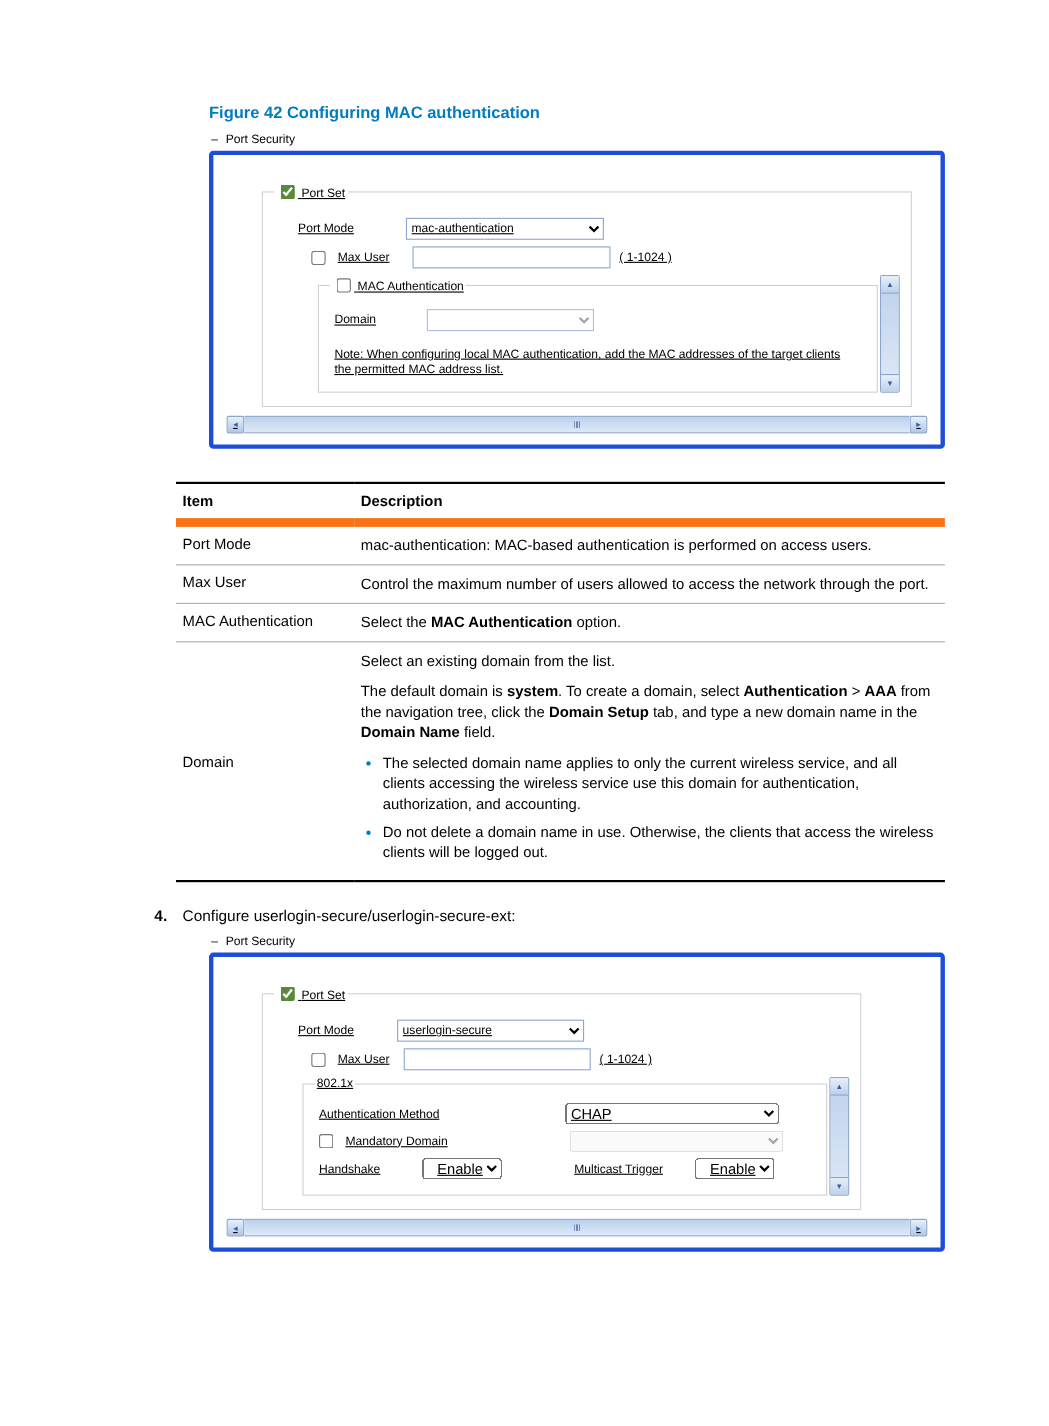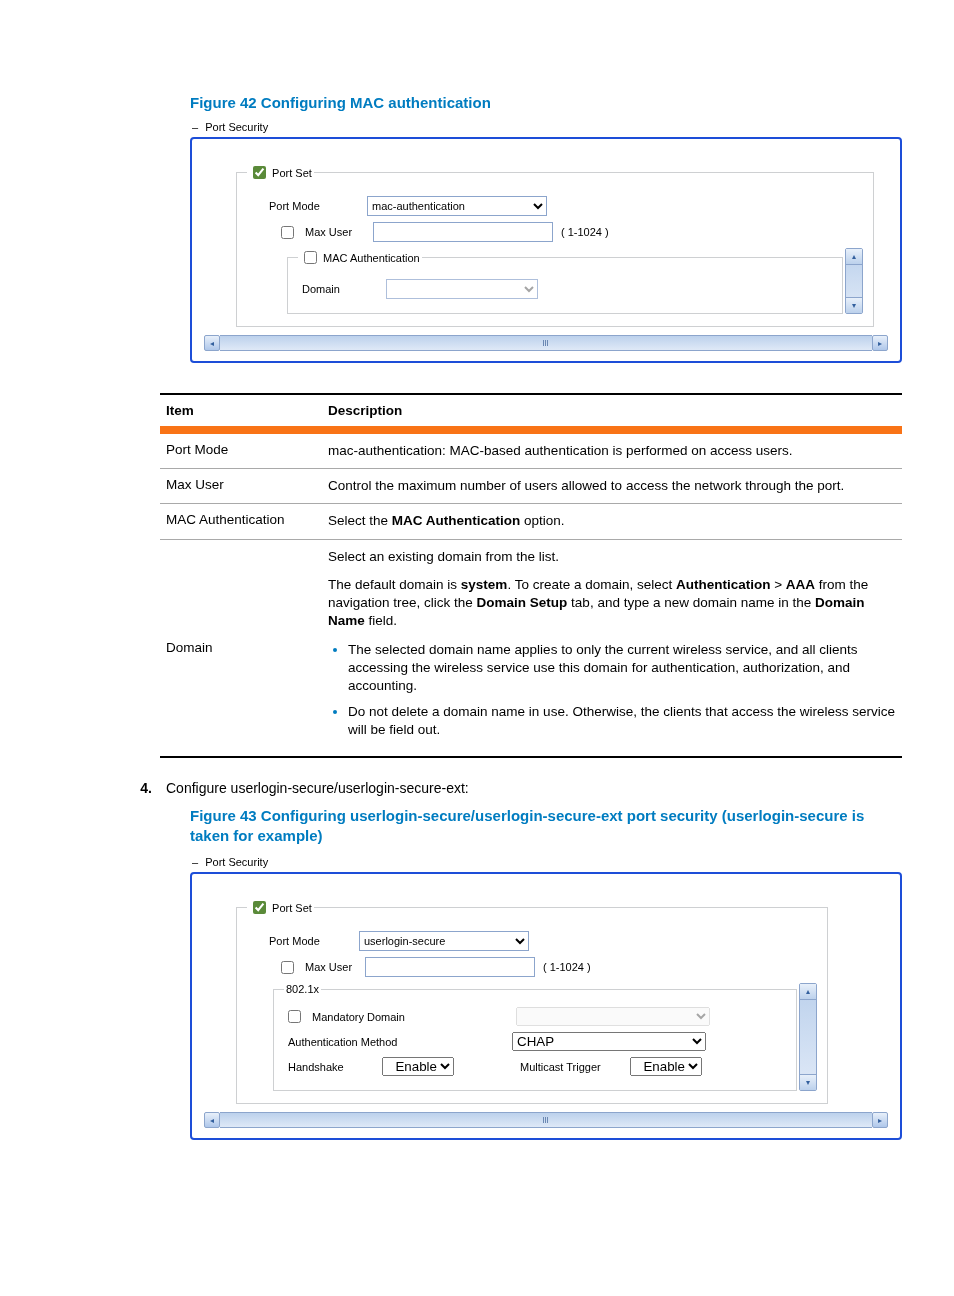--- a/index.html
+++ b/index.html
@@ -5,21 +5,21 @@
   body {
     margin: 0;
     background: #fff;
     font-family: "Segoe UI", Arial, sans-serif;
     color: #000;
   }
   .page {
     width: 954px;
     min-height: 1296px;
     margin: 0 auto;
-    padding: 94px 52px 40px 160px;
+    padding: 94px 95px 40px 160px;
     box-sizing: border-box;
     position: relative;
   }
   .fig-caption, .tbl-caption {
     color: #007cc0;
     font-weight: 700;
     font-size: 15px;
     margin: 0 0 10px 30px;
   }
   .fig-caption2 {
@@ -41,26 +41,27 @@
     font-family: Tahoma, sans-serif;
     font-size: 11px;
     color: #000;
     margin: 0 0 4px 2px;
   }
   .tree-label::before {
     content: "– ";
     letter-spacing: 2px;
   }
   .panel {
-    border: 2px solid #1d4ed8;
+    border: 4px solid #1d4ed8;
     border-radius: 4px;
     padding: 24px 12px 0 12px;
     font-family: Tahoma, sans-serif;
     font-size: 11px;
     background: #fff;
+    text-decoration: underline;
   }
   fieldset.portset {
     border: 1px solid #ced0d2;
     padding: 8px 10px 12px 10px;
     margin: 0 14px 8px 32px;
   }
   fieldset.portset > legend, fieldset.inner > legend {
     font-size: 11px;
     padding: 0 2px;
   }
@@ -233,20 +234,21 @@
               <legend>
                 <input type="checkbox" style="">
                 <span>MAC Authentication</span>
               </legend>
               <div class="row">
                 <span style="width:76px; padding-left:4px;">Domain</span>
                 <select class="sel" disabled="" style="width:152px;">
                   <option></option>
                 </select>
               </div>
+              <div class="note-text">Note: When configuring local MAC authentication, add the MAC addresses of the target clients the permitted MAC address list.</div>
             </fieldset>
             <div class="vsb">
               <div class="arrow-up">▴</div>
               <div class="arrow-down">▾</div>
             </div>
           </div>
         </div>
       </fieldset>
 
       <div class="hsb">
@@ -290,33 +292,32 @@
       </tr>
       <tr>
         <td style="vertical-align:middle;">Domain</td>
         <td class="desc">
           <p>Select an existing domain from the list.</p>
           <p>
             <span>The default domain is </span><span class="bold">system</span><span>. To create a domain, select </span><span class="bold">Authentication</span><span> &gt; </span><span class="bold">AAA</span><span> from the navigation tree, click the </span><span class="bold">Domain Setup</span><span> tab, and type a new domain name in the </span><span class="bold">Domain Name</span><span> field.</span>
           </p>
           <ul>
             <li>The selected domain name applies to only the current wireless service, and all clients accessing the wireless service use this domain for authentication, authorization, and accounting.</li>
-            <li>Do not delete a domain name in use. Otherwise, the clients that access the wireless service will be field out.</li>
+            <li>Do not delete a domain name in use. Otherwise, the clients that access the wireless clients will be logged out.</li>
           </ul>
         </td>
       </tr>
     </tbody>
   </table>
 
   <div class="step">
     <div class="num">4.</div>
     <div>Configure userlogin-secure/userlogin-secure-ext:</div>
   </div>
 
-  <div class="fig-caption2">Figure 43 Configuring userlogin-secure/userlogin-secure-ext port security (userlogin-secure is taken for example)</div>
 
   <div class="shot-wrap">
     <div class="tree-label">Port Security</div>
 
     <div class="panel">
       <fieldset class="portset" style="margin-right:60px;">
         <legend>
           <input type="checkbox" checked="" style="">
           <span>Port Set</span>
         </legend>
@@ -334,31 +335,31 @@
           <span style="width:52px;">Max User</span>
           <input class="txt" style="width: 170px;" type="text" value="">
           <span class="hint">( 1-1024 )</span>
         </div>
 
         <div style="position:relative; margin-left:26px; padding-right:20px; margin-top:4px;">
           <fieldset class="inner" style="margin-left:0;">
             <legend><span>802.1x</span></legend>
 
             <div class="row">
+              <span style="width:216px; padding-left:4px;">Authentication Method</span>
+              <select class="sel-wide">
+                <option>CHAP</option>
+              </select>
+            </div>
+
+            <div class="row">
               <input type="checkbox" style="">
               <span style="width:196px;">Mandatory Domain</span>
               <select class="sel-wide" disabled="">
                 <option></option>
-              </select>
-            </div>
-
-            <div class="row">
-              <span style="width:216px; padding-left:4px;">Authentication Method</span>
-              <select class="sel-wide">
-                <option>CHAP</option>
               </select>
             </div>
 
             <div class="row">
               <span style="width:86px; padding-left:4px;">Handshake</span>
               <select class="sel-small">
                 <option>Enable</option>
               </select>
               <span style="width:50px;"></span>
               <span style="width:102px;">Multicast Trigger</span>

